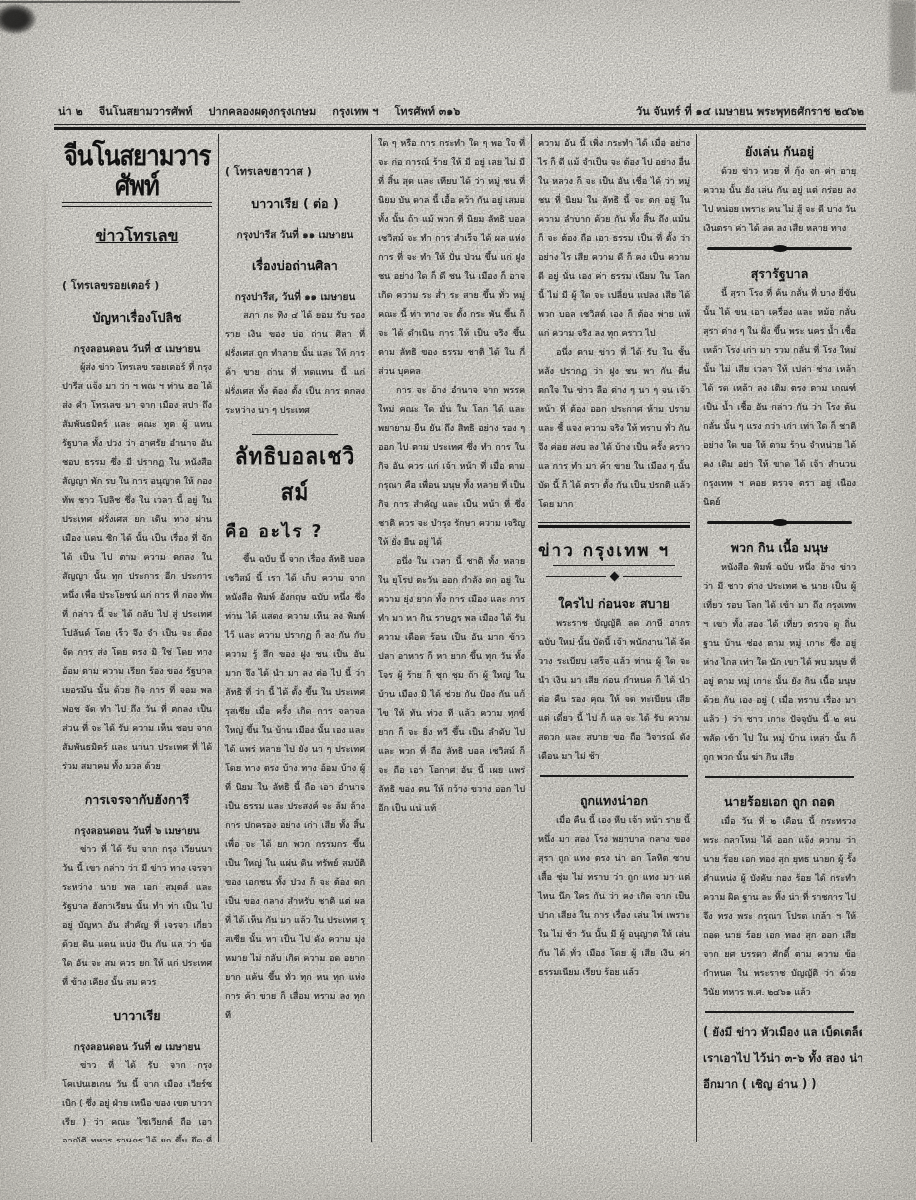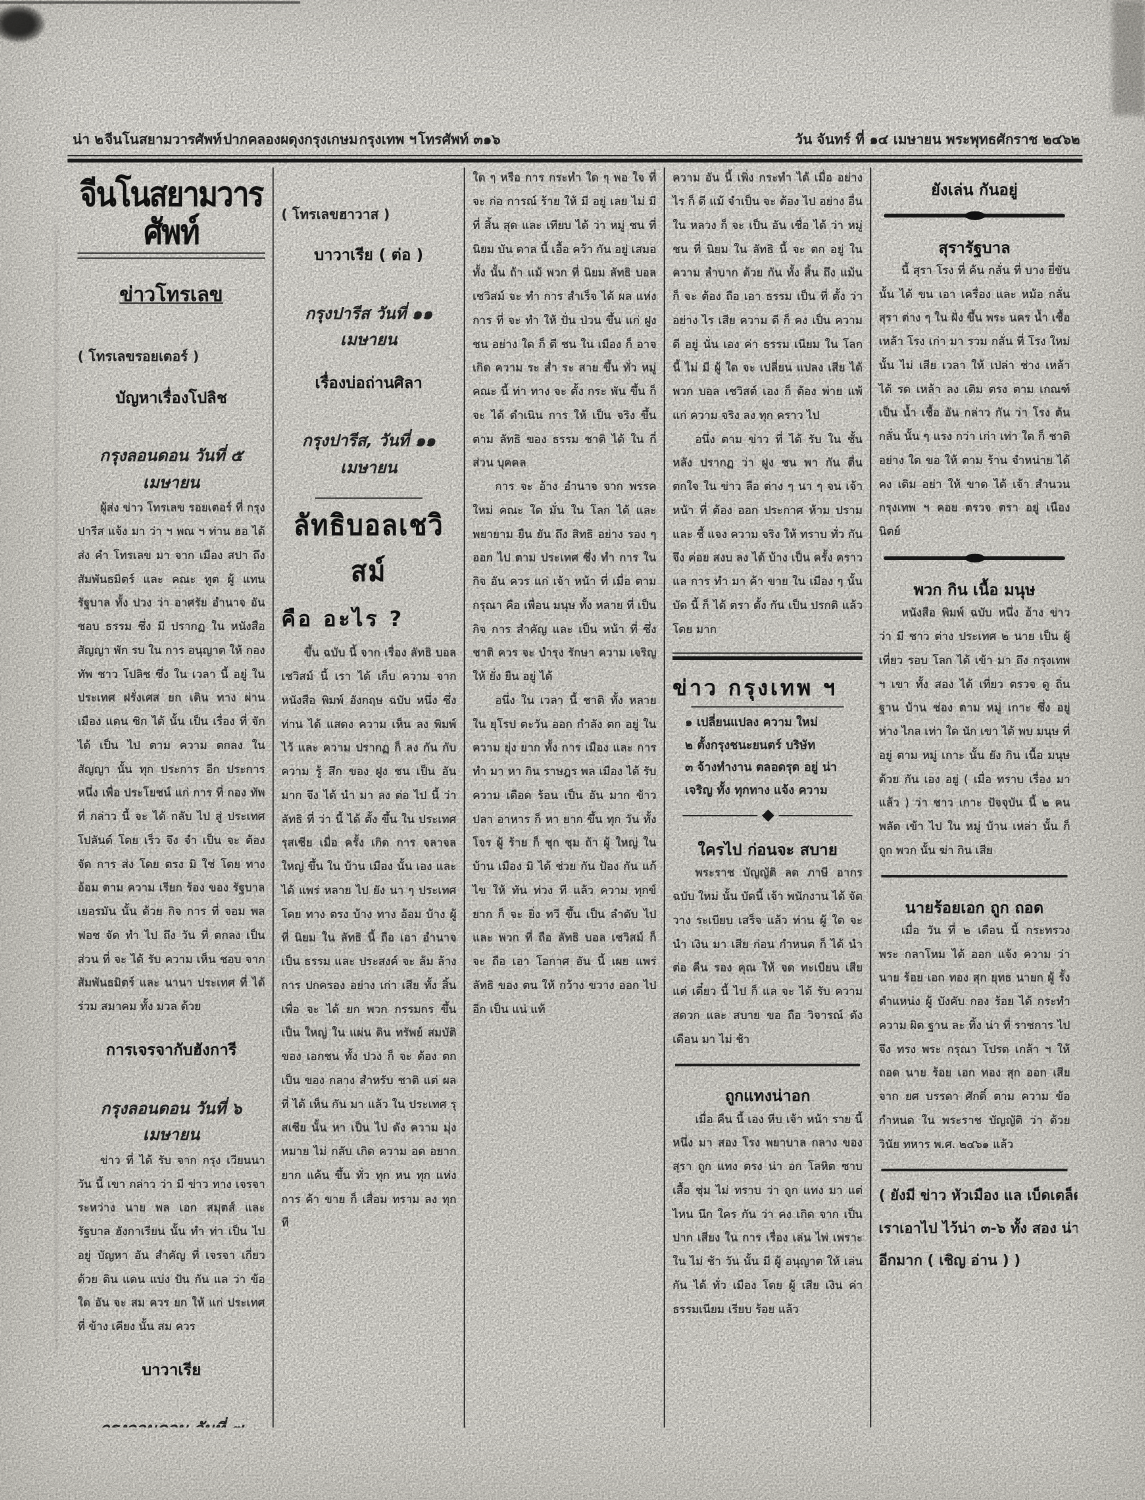--- a/index.html
+++ b/index.html
@@ -12,42 +12,42 @@
   .vignette{position:absolute;inset:0;box-shadow:inset 0 0 90px rgba(120,118,110,.35);pointer-events:none;}
   .smudge-tl{position:absolute;left:-6px;top:4px;width:42px;height:30px;border-radius:50%;
     background:radial-gradient(ellipse at center,#1c1c1c 0 40%,rgba(28,28,28,.55) 60%,transparent 75%);filter:blur(1px);}
   .band-tr{position:absolute;right:0;top:0;width:26px;height:92px;background:rgba(125,124,118,.55);filter:blur(2px);}
   .topline{position:absolute;left:0;top:1px;width:240px;height:2px;background:rgba(30,30,30,.65);filter:blur(.4px);}
   .crease{position:absolute;left:44px;top:180px;width:2px;height:900px;background:rgba(110,108,100,.18);filter:blur(1px);}
 
   
   .banner{position:absolute;left:58px;right:52px;top:102px;display:flex;justify-content:space-between;
     font-size:11px;font-weight:bold;white-space:nowrap;}
-  .banner .grp{display:flex;gap:1px;text-align:right;}
+  .banner .grp{display:flex;gap:16px;text-align:right;}
   .rule-a{position:absolute;left:54px;right:50px;top:124px;height:1px;background:#2a2a2a;}
   .rule-b{position:absolute;left:54px;right:50px;top:127px;height:3px;background:#1c1c1c;}
 
   
   .cols{position:absolute;left:56px;top:134px;width:806px;height:1008px;display:flex;}
   .col{overflow:hidden;height:100%;padding:0 6px;box-sizing:border-box;}
   .col.rb{border-right:1px solid #333;}
   .c1{width:163px}.c2{width:153px}.c3{width:160px}.c4{width:165px}.c5{width:165px}
 
   p.body{font-size:9px;line-height:19px;text-align:justify;margin:0;text-indent:18px;
     color:#2d2d2d;text-shadow:.2px .2px .4px rgba(45,45,45,.55);}
   p.body.noindent{text-indent:0;}
 
   .masthead{font-size:24px;font-weight:bold;text-align:center;letter-spacing:-1px;
     padding-top:10px;line-height:26px;color:#141414;transform:scaleY(1.15);}
   .mast-rule{border-top:1px solid #222;border-bottom:1px solid #222;height:3px;margin:6px 0 4px;}
   .dateline-box{text-align:center;font-size:8.5px;line-height:16px;padding:4px 0 6px;border-bottom:2px solid #1c1c1c;}
   .h-lg{font-size:16px;font-weight:bold;text-align:center;margin:16px 0 0;color:#171717;text-decoration:underline;}
   .h-agency{font-size:11px;text-align:left;margin:28px 0 0;font-weight:bold;}
   .h-md{font-size:12.5px;font-weight:bold;text-align:center;margin:14px 0 0;color:#171717;}
-  .dl{font-size:13px;text-align:center;margin:26px 0 2px;font-weight:bold;font-style:italic;}
+  .dl{font-size:10px;text-align:center;margin:13px 0 2px;font-weight:bold;}
   .h-big{font-size:21px;font-weight:bold;text-align:center;margin:6px 0 0;letter-spacing:1px;color:#141414;transform:scaleY(1.1);}
   .h-big2{font-size:17px;font-weight:bold;margin:10px 0 6px;letter-spacing:2px;color:#141414;}
   .short-rule{width:62%;margin:14px auto 0;border-top:1.5px solid #222;}
   .double-rule{margin:8px 0 2px;}
   .double-rule .t{height:1px;background:#222;margin-bottom:2px;}
   .double-rule .b{height:3px;background:#1a1a1a;}
   .h-sec{font-size:17px;font-weight:bold;text-align:left;margin:8px 0 2px;letter-spacing:2px;color:#141414;}
   .thin-rule{width:80%;margin:2px auto 4px;border-top:1px solid #2a2a2a;}
   ul.blist{list-style:none;margin:2px 0 0;padding:0 0 0 10px;font-size:9.5px;line-height:18px;font-weight:bold;}
   .orn{display:flex;align-items:center;justify-content:center;margin:7px 8px;}
@@ -102,20 +102,21 @@
       <div class="dl">กรุงลอนดอน วันที่ ๗ เมษายน</div>
       <p class="body">ข่าว ที่ ได้ รับ จาก กรุง โคเปนเฮเกน วัน นี้ จาก เมือง เวียร์ซเบิก ( ซึ่ง อยู่ ฝ่าย เหนือ ของ เขต บาวาเรีย ) ว่า คณะ ไซเวียกต์ ถือ เอา อาณัติ ทหาร ราษฎร ได้ ยก ขึ้น ยึด ที่ ทำ การ โทรศัพท์ โทรเลข และ ที่ ทำ การ ฝ่าย ธนบัตร ทั้ง ปวง บรรดา การ พาณิชย์ ทั้ง หมด ทั่ว ราชการ ทั้ง ปวง ก็ ถูก ยึด ถือ ทั้ง สิ้น</p>
     </div>
 
     <div class="col c2 rb">
       <div class="h-agency">( โทรเลขฮาวาส )</div>
       <div class="h-md">บาวาเรีย ( ต่อ )</div>
       <div class="dl">กรุงปารีส วันที่ ๑๑ เมษายน</div>
       <div class="h-md">เรื่องบ่อถ่านศิลา</div>
       <div class="dl">กรุงปารีส, วันที่ ๑๑ เมษายน</div>
+      <p class="body">สภา กะ ทิง ๔ ได้ ยอม รับ รอง ราย เงิน ของ บ่อ ถ่าน ศิลา ที่ ฝรั่งเศส ถูก ทำลาย นั้น และ ให้ การ ค้า ขาย ถ่าน ที่ ทดแทน นี้ แก่ ฝรั่งเศส ทั้ง ต้อง ตั้ง เป็น การ ตกลง ระหว่าง นา ๆ ประเทศ</p>
       <div class="short-rule"></div>
       <div class="h-big">ลัทธิบอลเชวิสม์</div>
       <div class="h-big2">คือ อะไร ?</div>
       <p class="body">ขึ้น ฉบับ นี้ จาก เรื่อง ลัทธิ บอล เชวิสม์ นี้ เรา ได้ เก็บ ความ จาก หนังสือ พิมพ์ อังกฤษ ฉบับ หนึ่ง ซึ่ง ท่าน ได้ แสดง ความ เห็น ลง พิมพ์ ไว้ และ ความ ปรากฏ ก็ ลง กัน กับ ความ รู้ สึก ของ ฝูง ชน เป็น อัน มาก จึง ได้ นำ มา ลง ต่อ ไป นี้ ว่า ลัทธิ ที่ ว่า นี้ ได้ ตั้ง ขึ้น ใน ประเทศ รุสเซีย เมื่อ ครั้ง เกิด การ จลาจล ใหญ่ ขึ้น ใน บ้าน เมือง นั้น เอง และ ได้ แพร่ หลาย ไป ยัง นา ๆ ประเทศ โดย ทาง ตรง บ้าง ทาง อ้อม บ้าง ผู้ ที่ นิยม ใน ลัทธิ นี้ ถือ เอา อำนาจ เป็น ธรรม และ ประสงค์ จะ ล้ม ล้าง การ ปกครอง อย่าง เก่า เสีย ทั้ง สิ้น เพื่อ จะ ได้ ยก พวก กรรมกร ขึ้น เป็น ใหญ่ ใน แผ่น ดิน ทรัพย์ สมบัติ ของ เอกชน ทั้ง ปวง ก็ จะ ต้อง ตก เป็น ของ กลาง สำหรับ ชาติ แต่ ผล ที่ ได้ เห็น กัน มา แล้ว ใน ประเทศ รุสเซีย นั้น หา เป็น ไป ดัง ความ มุ่ง หมาย ไม่ กลับ เกิด ความ อด อยาก ยาก แค้น ขึ้น ทั่ว ทุก หน ทุก แห่ง การ ค้า ขาย ก็ เสื่อม ทราม ลง ทุก ที</p>
     </div>
 
     <div class="col c3 rb">
       <p class="body noindent">ใด ๆ หรือ การ กระทำ ใด ๆ พอ ใจ ที่ จะ ก่อ การณ์ ร้าย ให้ มี อยู่ เลย ไม่ มี ที่ สิ้น สุด และ เทียบ ได้ ว่า หมู่ ชน ที่ นิยม บัน ดาล นี้ เอื้อ คว้า กัน อยู่ เสมอ ทั้ง นั้น ถ้า แม้ พวก ที่ นิยม ลัทธิ บอล เชวิสม์ จะ ทำ การ สำเร็จ ได้ ผล แห่ง การ ที่ จะ ทำ ให้ ปั่น ป่วน ขึ้น แก่ ฝูง ชน อย่าง ใด ก็ ดี ชน ใน เมือง ก็ อาจ เกิด ความ ระ ส่ำ ระ สาย ขึ้น ทั่ว หมู่ คณะ นี้ ท่า ทาง จะ ตั้ง กระ พัน ขึ้น ก็ จะ ได้ ดำเนิน การ ให้ เป็น จริง ขึ้น ตาม ลัทธิ ของ ธรรม ชาติ ได้ ใน กี่ ส่วน บุคคล</p>
       <p class="body">การ จะ อ้าง อำนาจ จาก พรรค ใหม่ คณะ ใด มั่น ใน โลก ได้ และ พยายาม ยืน ยัน ถึง สิทธิ อย่าง รอง ๆ ออก ไป ตาม ประเทศ ซึ่ง ทำ การ ใน กิจ อัน ควร แก่ เจ้า หน้า ที่ เมื่อ ตาม กรุณา คือ เพื่อน มนุษ ทั้ง หลาย ที่ เป็น กิจ การ สำคัญ และ เป็น หน้า ที่ ซึ่ง ชาติ ควร จะ บำรุง รักษา ความ เจริญ ให้ ยั่ง ยืน อยู่ ได้</p>
       <p class="body">อนึ่ง ใน เวลา นี้ ชาติ ทั้ง หลาย ใน ยุโรป ตะวัน ออก กำลัง ตก อยู่ ใน ความ ยุ่ง ยาก ทั้ง การ เมือง และ การ ทำ มา หา กิน ราษฎร พล เมือง ได้ รับ ความ เดือด ร้อน เป็น อัน มาก ข้าว ปลา อาหาร ก็ หา ยาก ขึ้น ทุก วัน ทั้ง โจร ผู้ ร้าย ก็ ชุก ชุม ถ้า ผู้ ใหญ่ ใน บ้าน เมือง มิ ได้ ช่วย กัน ป้อง กัน แก้ ไข ให้ ทัน ท่วง ที แล้ว ความ ทุกข์ ยาก ก็ จะ ยิ่ง ทวี ขึ้น เป็น ลำดับ ไป และ พวก ที่ ถือ ลัทธิ บอล เชวิสม์ ก็ จะ ถือ เอา โอกาศ อัน นี้ เผย แพร่ ลัทธิ ของ ตน ให้ กว้าง ขวาง ออก ไป อีก เป็น แน่ แท้</p>
@@ -123,40 +124,35 @@
 
     <div class="col c4 rb">
       <p class="body noindent">ความ อัน นี้ เพิ่ง กระทำ ได้ เมื่อ อย่าง ไร ก็ ดี แม้ จำเป็น จะ ต้อง ไป อย่าง อื่น ใน หลวง ก็ จะ เป็น อัน เชื่อ ได้ ว่า หมู่ ชน ที่ นิยม ใน ลัทธิ นี้ จะ ตก อยู่ ใน ความ ลำบาก ด้วย กัน ทั้ง สิ้น ถึง แม้น ก็ จะ ต้อง ถือ เอา ธรรม เป็น ที่ ตั้ง ว่า อย่าง ไร เสีย ความ ดี ก็ คง เป็น ความ ดี อยู่ นั่น เอง ค่า ธรรม เนียม ใน โลก นี้ ไม่ มี ผู้ ใด จะ เปลี่ยน แปลง เสีย ได้ พวก บอล เชวิสต์ เอง ก็ ต้อง พ่าย แพ้ แก่ ความ จริง ลง ทุก คราว ไป</p>
       <p class="body">อนึ่ง ตาม ข่าว ที่ ได้ รับ ใน ชั้น หลัง ปรากฏ ว่า ฝูง ชน พา กัน ตื่น ตกใจ ใน ข่าว ลือ ต่าง ๆ นา ๆ จน เจ้า หน้า ที่ ต้อง ออก ประกาศ ห้าม ปราม และ ชี้ แจง ความ จริง ให้ ทราบ ทั่ว กัน จึง ค่อย สงบ ลง ได้ บ้าง เป็น ครั้ง คราว แล การ ทำ มา ค้า ขาย ใน เมือง ๆ นั้น บัด นี้ ก็ ได้ ตรา ตั้ง กัน เป็น ปรกติ แล้ว โดย มาก</p>
       <div class="double-rule">
           <div class="t"></div>
           <div class="b"></div>
         </div>
       <div class="h-sec">ข่าว กรุงเทพ ฯ</div>
       <div class="thin-rule"></div>
-      <ul class="blist">
-        <li>๑  เปลี่ยนแปลง ความ ใหม่</li>
-        <li>๒  ตั้งกรุงชนะยนตร์ บริษัท</li>
-        <li>๓  จ้างทำงาน ตลอดรุด อยู่ น่า</li>
-        <li>เจริญ ทั้ง ทุกทาง แจ้ง ความ</li>
-      </ul>
       <div class="orn">
         <div class="line"></div>
           <div class="dia"></div>
           <div class="line"></div>
       </div>
       <div class="h-md">ใครไป ก่อนจะ สบาย</div>
       <p class="body">พระราช บัญญัติ ลด ภาษี อากร ฉบับ ใหม่ นั้น บัดนี้ เจ้า พนักงาน ได้ จัด วาง ระเบียบ เสร็จ แล้ว ท่าน ผู้ ใด จะ นำ เงิน มา เสีย ก่อน กำหนด ก็ ได้ นำ ต่อ คืน รอง คุณ ให้ จด ทะเบียน เสีย แต่ เดี๋ยว นี้ ไป ก็ แล จะ ได้ รับ ความ สดวก และ สบาย ขอ ถือ วิจารณ์ ดัง เดือน มา ไม่ ช้า</p>
       <div class="plain-rule"></div>
       <div class="h-md">ถูกแทงน่าอก</div>
       <p class="body">เมื่อ คืน นี้ เอง หีบ เจ้า หน้า ราย นี้ หนึ่ง มา สอง โรง พยาบาล กลาง ของ สุรา ถูก แทง ตรง น่า อก โลหิต ซาบ เสื้อ ชุ่ม ไม่ ทราบ ว่า ถูก แทง มา แต่ ไหน นึก ใคร กัน ว่า คง เกิด จาก เป็น ปาก เสียง ใน การ เรื่อง เล่น ไพ่ เพราะ ใน ไม่ ช้า วัน นั้น มี ผู้ อนุญาต ให้ เล่น กัน ได้ ทั่ว เมือง โดย ผู้ เสีย เงิน ค่า ธรรมเนียม เรียบ ร้อย แล้ว</p>
     </div>
 
     <div class="col c5">
       <div class="h-md" style="margin-top:8px">ยังเล่น กันอยู่</div>
+      <p class="body">ด้วย ข่าว หวย ที่ กุ้ง จก ค่า อายุ ความ นั้น ยัง เล่น กัน อยู่ แต่ กร่อย ลง ไป หน่อย เพราะ คน ไม่ สู้ จะ ดี บาง วัน เงินตรา ค่า ได้ ลด ลง เสีย หลาย ทาง</p>
       <div class="heavy-rule"></div>
       <div class="h-md">สุรารัฐบาล</div>
       <p class="body">นี้ สุรา โรง ที่ ค้น กลั่น ที่ บาง ยี่ขัน นั้น ได้ ขน เอา เครื่อง และ หม้อ กลั่น สุรา ต่าง ๆ ใน ฝั่ง ขึ้น พระ นคร น้ำ เชื้อ เหล้า โรง เก่า มา รวม กลั่น ที่ โรง ใหม่ นั้น ไม่ เสีย เวลา ให้ เปล่า ช่าง เหล้า ได้ รด เหล้า ลง เติม ตรง ตาม เกณฑ์ เป็น น้ำ เชื้อ อัน กล่าว กัน ว่า โรง ต้น กลั่น นั้น ๆ แรง กว่า เก่า เท่า ใด ก็ ชาติ อย่าง ใด ขอ ให้ ตาม ร้าน จำหน่าย ได้ คง เดิม อย่า ให้ ขาด ได้ เจ้า สำนวน กรุงเทพ ฯ คอย ตรวจ ตรา อยู่ เนือง นิตย์</p>
       <div class="heavy-rule"></div>
       <div class="h-md">พวก กิน เนื้อ มนุษ</div>
       <p class="body">หนังสือ พิมพ์ ฉบับ หนึ่ง อ้าง ข่าว ว่า มี ชาว ต่าง ประเทศ ๒ นาย เป็น ผู้ เที่ยว รอบ โลก ได้ เข้า มา ถึง กรุงเทพ ฯ เขา ทั้ง สอง ได้ เที่ยว ตรวจ ดู ถิ่น ฐาน บ้าน ช่อง ตาม หมู่ เกาะ ซึ่ง อยู่ ห่าง ไกล เท่า ใด นัก เขา ได้ พบ มนุษ ที่ อยู่ ตาม หมู่ เกาะ นั้น ยัง กิน เนื้อ มนุษ ด้วย กัน เอง อยู่ ( เมื่อ ทราบ เรื่อง มา แล้ว ) ว่า ชาว เกาะ ปัจจุบัน นี้ ๒ คน พลัด เข้า ไป ใน หมู่ บ้าน เหล่า นั้น ก็ ถูก พวก นั้น ฆ่า กิน เสีย</p>
       <div class="plain-rule"></div>
       <div class="h-md">นายร้อยเอก ถูก ถอด</div>
       <p class="body">เมื่อ วัน ที่ ๒ เดือน นี้ กระทรวง พระ กลาโหม ได้ ออก แจ้ง ความ ว่า นาย ร้อย เอก ทอง สุก ยุทธ นายก ผู้ รั้ง ตำแหน่ง ผู้ บังคับ กอง ร้อย ได้ กระทำ ความ ผิด ฐาน ละ ทิ้ง น่า ที่ ราชการ ไป จึง ทรง พระ กรุณา โปรด เกล้า ฯ ให้ ถอด นาย ร้อย เอก ทอง สุก ออก เสีย จาก ยศ บรรดา ศักดิ์ ตาม ความ ข้อ กำหนด ใน พระราช บัญญัติ ว่า ด้วย วินัย ทหาร พ.ศ. ๒๔๖๑ แล้ว</p>
       <div class="plain-rule"></div>

